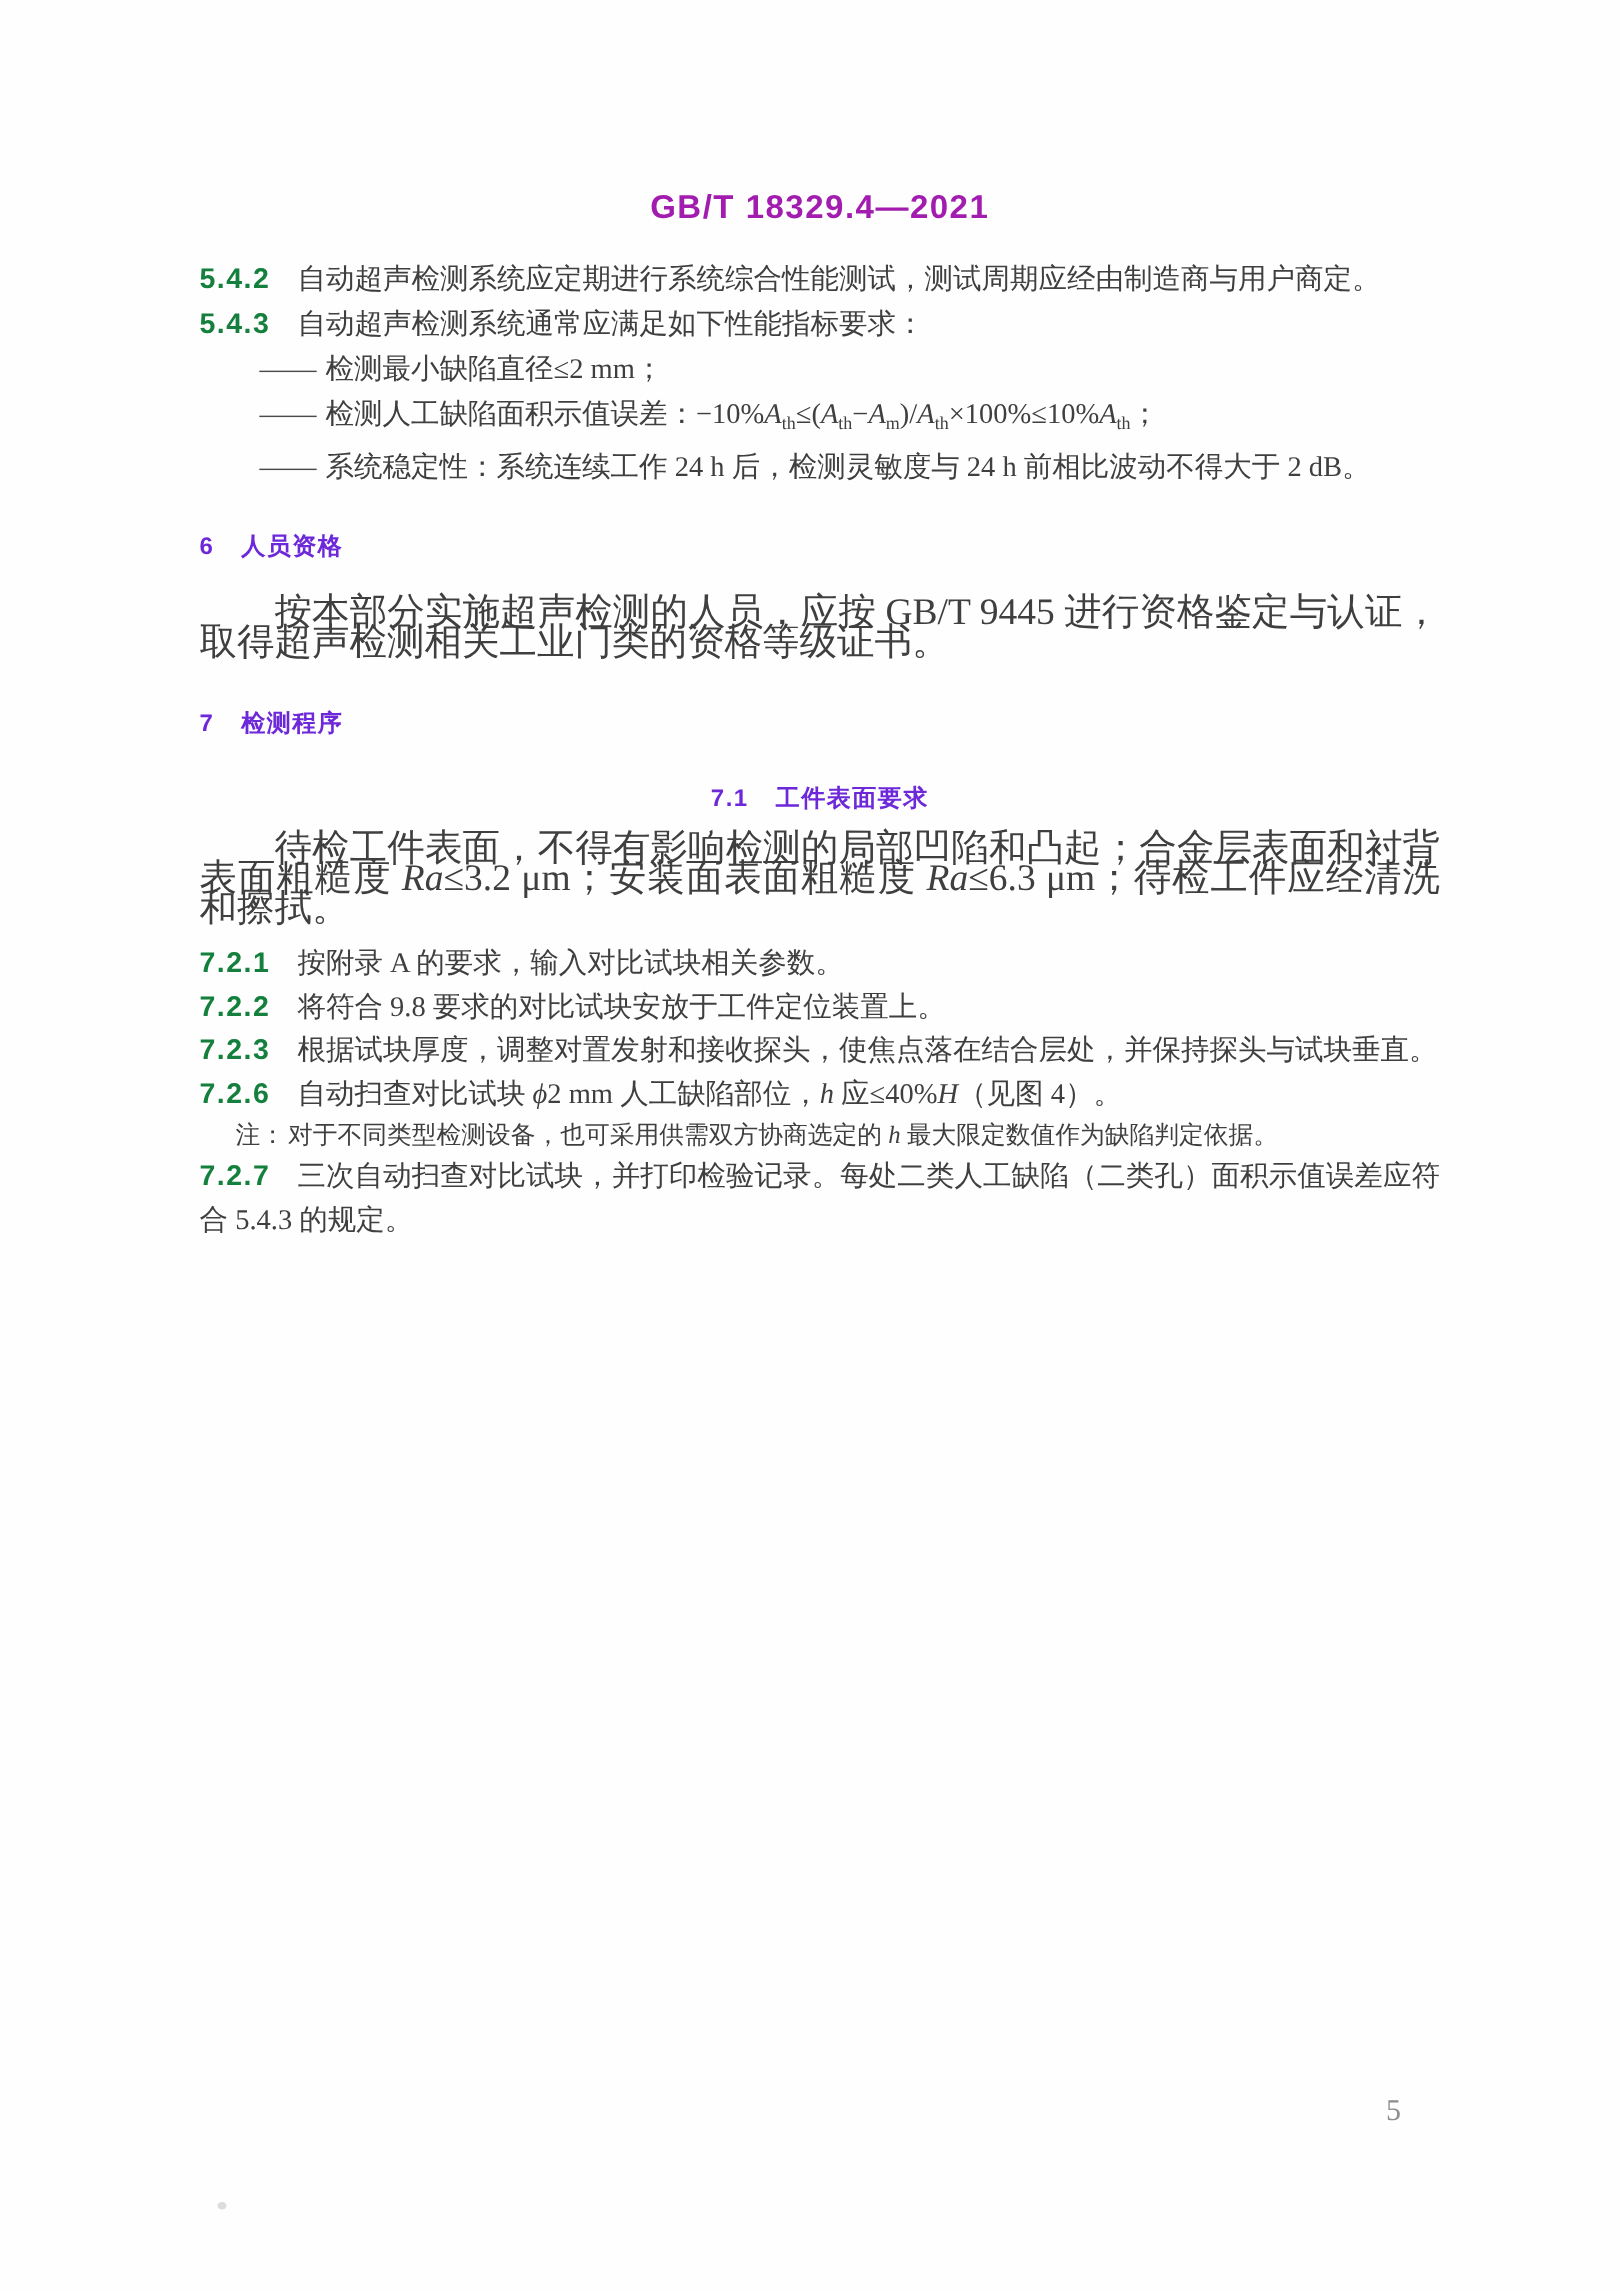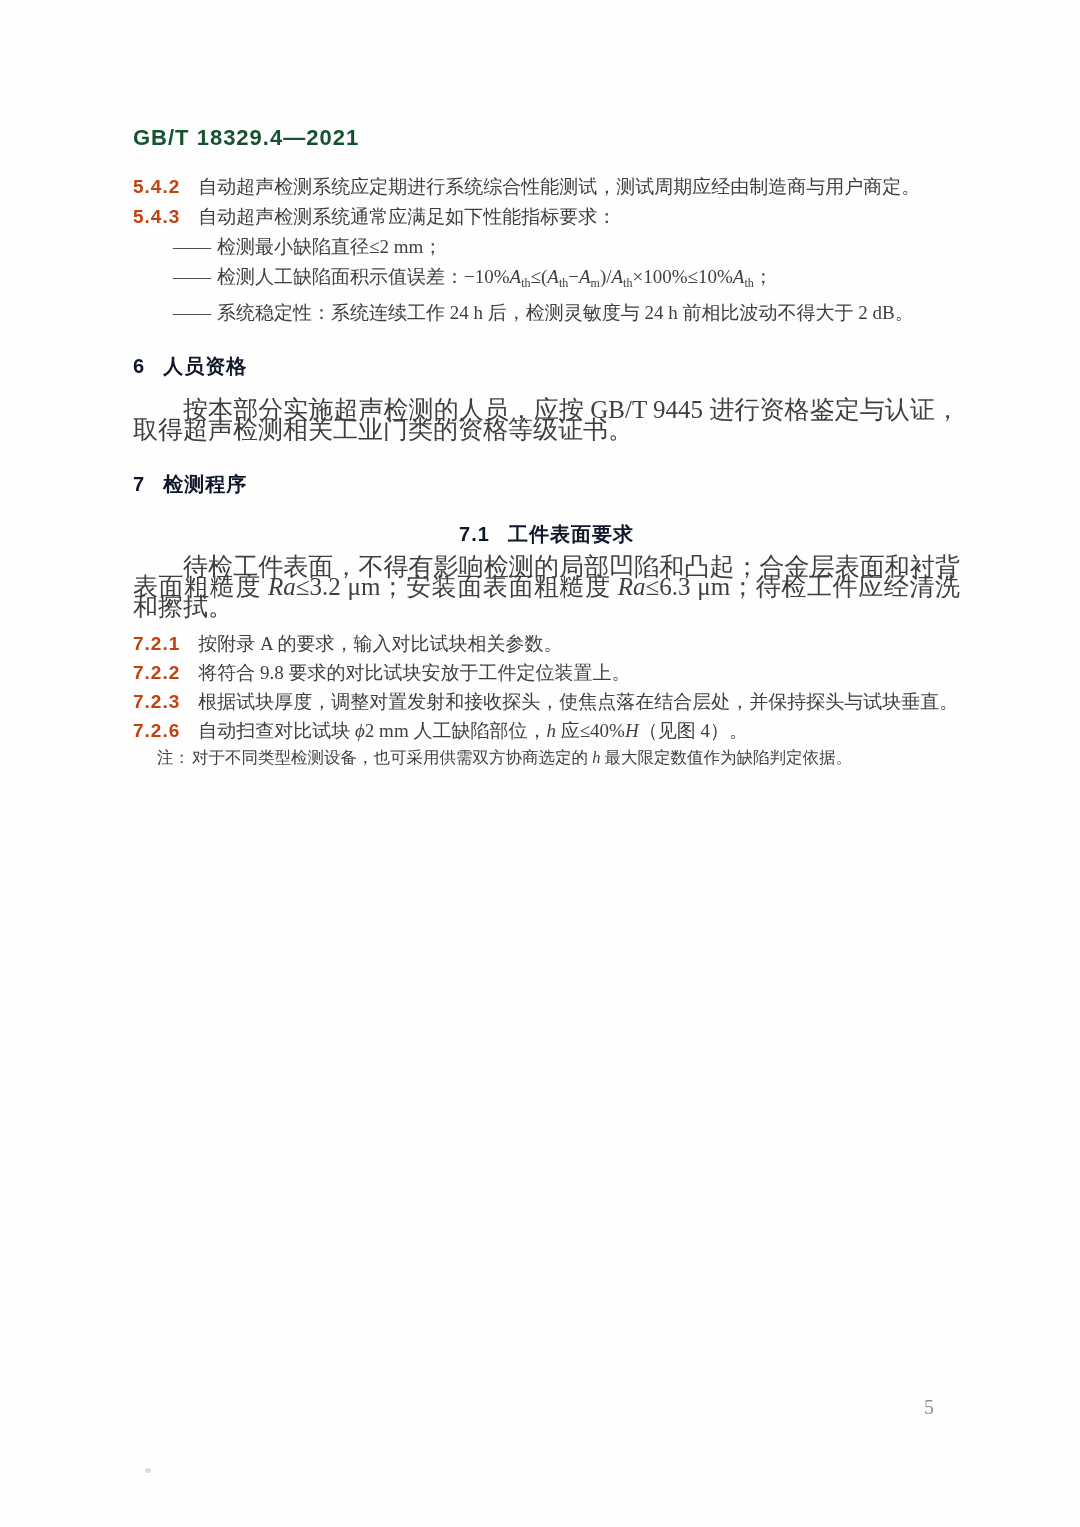--- a/index.html
+++ b/index.html
@@ -16,64 +16,64 @@
     color:#3f3f3f;
     overflow:hidden;
   }
   .doc{
     position:absolute;
     left:133px;top:124px;
     width:827px;
   }
   
   .std-header{
-    text-align:left;
+    text-align:center;
     font-family:"Liberation Sans","DejaVu Sans",sans-serif;
     font-weight:bold;
     font-size:22px;
     line-height:28px;
     letter-spacing:1px;
-    color:#14532d;
+    color:#a21caf;
     margin:0;
   }
   
   .clause{
     font-size:19px;
     line-height:30px;
     margin:0;
     text-align:justify;
     color:#3f3f3f;
   }
   .clause .num{
     font-family:"Liberation Sans","DejaVu Sans",sans-serif;
     font-weight:bold;
     letter-spacing:1px;
     margin-right:18px;
-    color:#c2410c;
+    color:#15803d;
   }
   .c-first{margin-top:20px;}
   
   .bullet{
     font-size:19px;
     line-height:30px;
     margin:0 0 0 40px;
     text-align:justify;
   }
   .bullet .dash{
     letter-spacing:0;
     margin-right:6px;
     color:#4a4a4a;
   }
   
   .sec{
     font-family:"Liberation Sans","DejaVu Sans",sans-serif;
     font-weight:bold;
-    font-size:20px;
+    font-size:16px;
     line-height:32px;
-    color:#0f172a;
+    color:#6d28d9;
     margin:0;
     letter-spacing:1px;
   }
   .sec .num{margin-right:18px;letter-spacing:1px;}
   .sec-6{margin-top:22px;}
   .sec-7{margin-top:28px;}
   .sec-71{margin-top:18px;text-align:center;}
   .sec-72{margin-top:12px;}
   
   .para{
@@ -156,18 +156,19 @@
     <p class="clause proc"><span class="num">7.2.2</span><span class="txt"><span>将符合 9.8 要求的对比试块安放于工件定位装置上。</span></span></p>
 
     <p class="clause proc"><span class="num">7.2.3</span><span class="txt"><span>根据试块厚度，调整对置发射和接收探头，使焦点落在结合层处，并保持探头与试块垂直。</span></span></p>
 
 
 
     <p class="clause proc"><span class="num">7.2.6</span><span class="txt"><span>自动扫查对比试块 </span><span class="seg-i">ϕ</span><span>2 mm 人工缺陷部位，</span><span class="seg-i">h</span><span> 应≤40%</span><span class="seg-i">H</span><span>（见图 4）。</span></span></p>
 
     <p class="note"><span class="note-label">注：</span><span><span>对于不同类型检测设备，也可采用供需双方协商选定的 </span><span class="seg-i">h</span><span> 最大限定数值作为缺陷判定依据。</span></span></p>
 
+    <p class="clause proc"><span class="num">7.2.7</span><span class="txt"><span>三次自动扫查对比试块，并打印检验记录。每处二类人工缺陷（二类孔）面积示值误差应符合 5.4.3 的规定。</span></span></p>
 
   </div>
 
   <div class="page-number">5</div>
   <div class="speck"></div>
 </div>
 
 </body></html>

